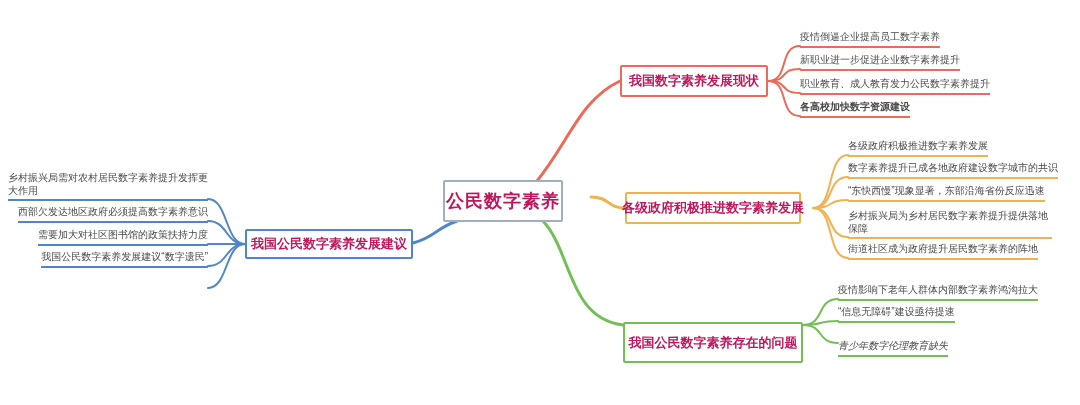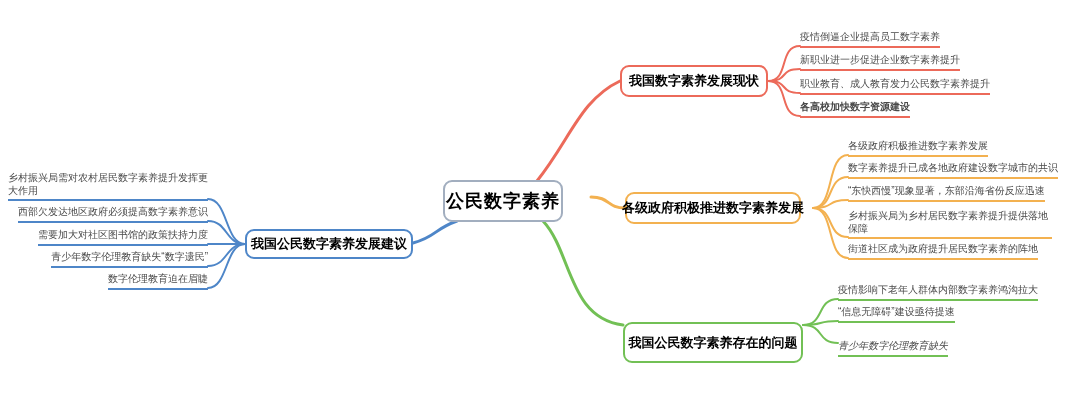--- a/index.html
+++ b/index.html
@@ -11,22 +11,22 @@
   .links path{fill:none;stroke-linecap:round;}
   .main-link{stroke-width:3;}
   .leaf-link{stroke-width:2;}
   .stroke-red{stroke:#ec6a5a;}
   .stroke-yellow{stroke:#f3b150;}
   .stroke-green{stroke:#72c055;}
   .stroke-blue{stroke:#4e86c8;}
 
   .node{
     position:absolute;box-sizing:border-box;background:#ffffff;
-    border-radius:9px;display:flex;align-items:center;justify-content:center;
-    font-weight:bold;color:#000000;white-space:nowrap;
+    border-radius:2px;display:flex;align-items:center;justify-content:center;
+    font-weight:bold;color:#be185d;white-space:nowrap;
   }
   .node-center{
     left:443px;top:180px;width:120px;height:42px;
     border:2px solid #a2aebf;font-size:18px;letter-spacing:1px;
   }
   .node-branch{font-size:13px;}
   .node-red{left:620px;top:65px;width:148px;height:32px;border:2px solid #ec6a5a;}
   .node-yellow{left:625px;top:192px;width:176px;height:32px;border:2px solid #f3b150;}
   .node-green{left:623px;top:322px;width:180px;height:41px;border:2px solid #72c055;}
   .node-blue{left:245px;top:229px;width:168px;height:30px;border:2px solid #4e86c8;}
@@ -104,16 +104,15 @@
   <div class="leaf u-yellow wrap" style="left:848px;top:209px;width:204px;">乡村振兴局为乡村居民数字素养提升提供落地保障</div>
   <div class="leaf u-yellow" style="left:848px;top:242px;">街道社区成为政府提升居民数字素养的阵地</div>
 
   <div class="leaf u-green" style="left:838px;top:283px;">疫情影响下老年人群体内部数字素养鸿沟拉大</div>
   <div class="leaf u-green" style="left:838px;top:305px;">“信息无障碍”建设亟待提速</div>
   <div class="leaf u-green" style="left:838px;top:339px;font-style:italic;">青少年数字伦理教育缺失</div>
 
   <div class="leaf u-blue wrap left-side" style="left:8px;top:171px;width:200px;">乡村振兴局需对农村居民数字素养提升发挥更大作用</div>
   <div class="leaf u-blue" style="right:872px;top:205px;">西部欠发达地区政府必须提高数字素养意识</div>
   <div class="leaf u-blue" style="right:872px;top:228px;">需要加大对社区图书馆的政策扶持力度</div>
-  <div class="leaf u-blue" style="right:872px;top:250px;">青少年数字伦理教育缺失“数字遗民”</div>
-  <div class="leaf u-blue" style="right:872px;top:272px;">数字伦理教育迫在眉睫</div>
+  <div class="leaf u-blue" style="right:872px;top:250px;">我国公民数字素养发展建议“数字遗民”</div>
 
 </div>
 
 </body></html>

